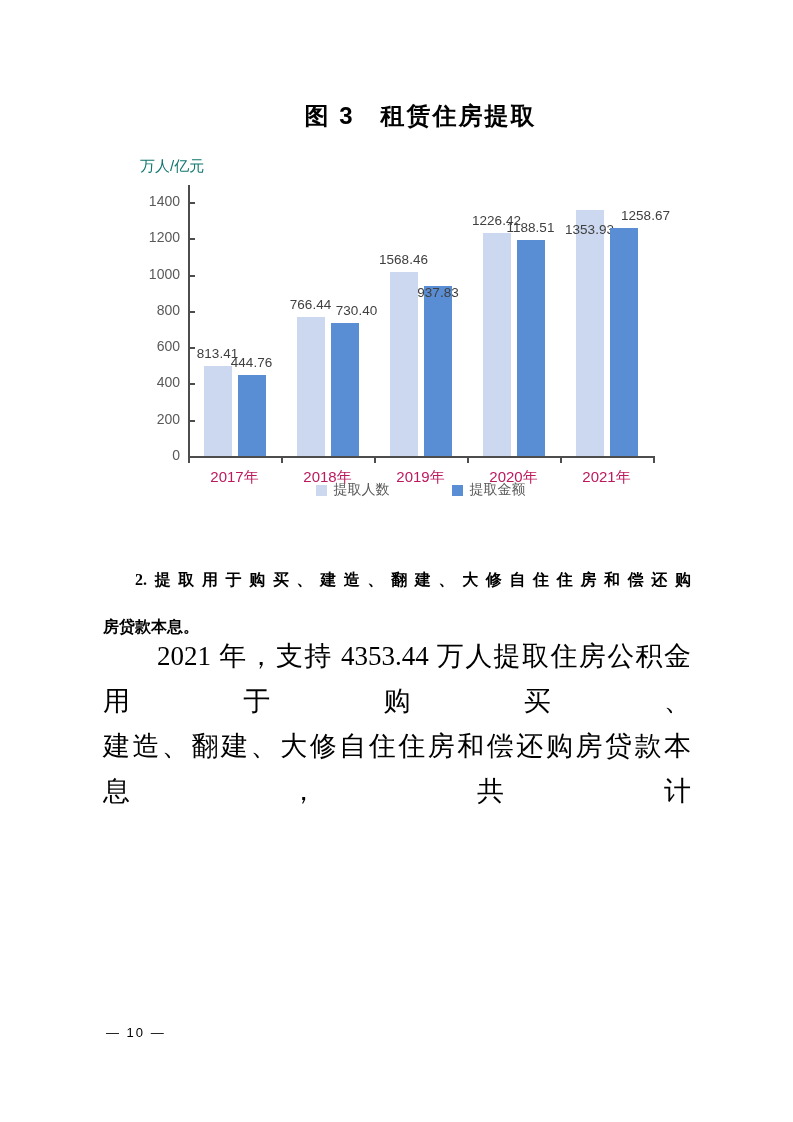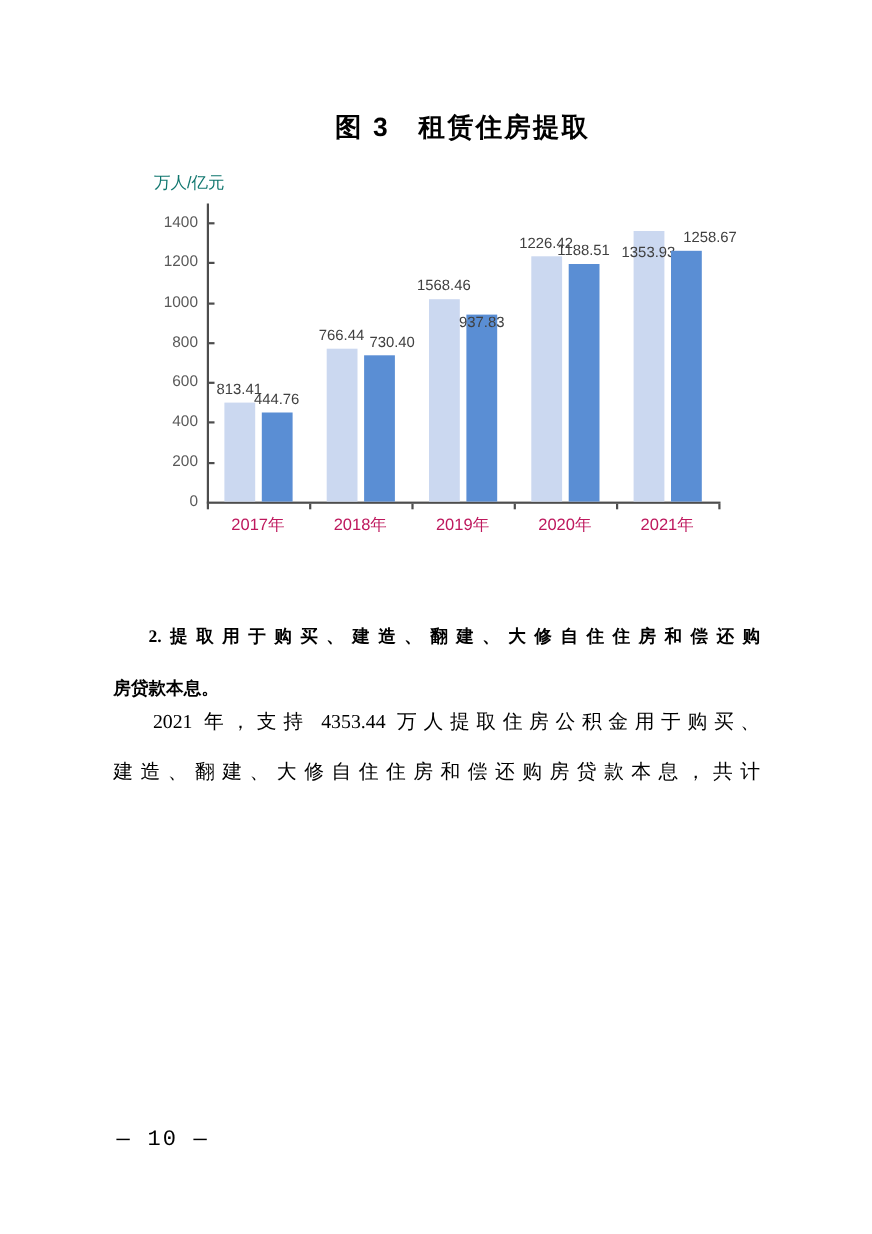--- a/index.html
+++ b/index.html
@@ -20,27 +20,27 @@
   .bar-label{position:absolute;transform:translateX(-50%);font-size:13.5px;color:#404040;white-space:nowrap;}
 
   .legend{position:absolute;left:188px;top:481px;width:465px;display:flex;
           justify-content:center;gap:62px;}
   .legend-item{display:flex;align-items:center;gap:7px;font-size:14px;color:#595959;}
   .legend-swatch{width:11px;height:11px;display:inline-block;}
 
   .section{position:absolute;left:103px;width:588px;color:#000;
            font-family:"Liberation Serif",serif;}
   .heading{top:556px;font-weight:bold;font-size:16px;line-height:47px;}
-  .paragraph{top:634px;font-size:18px;line-height:45px;}
+  .paragraph{top:634px;font-size:27px;line-height:45px;}
   .t-line{text-align:justify;text-align-last:justify;text-justify:inter-character;}
   .t-line.last{text-align-last:left;}
   .t-line.indent{text-indent:2em;}
 
-  .page-number{position:absolute;left:106px;top:1025px;font-family:Liberation Mono, monospace;
-               font-size:20px;color:#000;letter-spacing:2px;}
+  .page-number{position:absolute;left:106px;top:1025px;font-family:Liberation Sans, sans-serif;
+               font-size:13px;color:#000;letter-spacing:2px;}
 </style>
 </head>
 <body>
 
 <div class="page">
 
   <div class="figure-title">图 3　租赁住房提取</div>
 
   <div class="unit-label">万人/亿元</div>
 
@@ -88,20 +88,30 @@
       <div class="bar-label" style="position: absolute; left: 496.5px; top: 213.492px;">1226.42</div>
       <div class="bar" style="position: absolute; left: 516.5px; top: 240.37px; width: 28px; height: 215.63px; background: rgb(90, 142, 212);"></div>
       <div class="bar-label" style="position: absolute; left: 530.5px; top: 220.37px;">1188.51</div>
       <div class="xtick-label" style="position: absolute; left: 606.5px; top: 468px;">2021年</div>
       <div class="bar" style="position: absolute; left: 575.5px; top: 210.358px; width: 28px; height: 245.642px; background: rgb(203, 216, 240);"></div>
       <div class="bar-label" style="position: absolute; left: 589.5px; top: 190.358px; margin-top: 32px;">1353.93</div>
       <div class="bar" style="position: absolute; left: 609.5px; top: 227.641px; width: 28px; height: 228.359px; background: rgb(90, 142, 212);"></div>
       <div class="bar-label" style="position: absolute; left: 623.5px; top: 207.641px; margin-left: 22px;">1258.67</div>
     </div>
 
+  <div class="legend" id="legend">
+      <div class="legend-item">
+        <span class="legend-swatch" style="background: rgb(203, 216, 240);"></span>
+        <span>提取人数</span>
+      </div>
+      <div class="legend-item">
+        <span class="legend-swatch" style="background: rgb(90, 142, 212);"></span>
+        <span>提取金额</span>
+      </div>
+    </div>
 
   <div class="section heading" id="heading">
       <div class="t-line indent">2.提取用于购买、建造、翻建、大修自住住房和偿还购</div>
       <div class="t-line last">房贷款本息。</div>
     </div>
 
   <div class="section paragraph" id="paragraph">
       <div class="t-line indent">2021 年，支持 4353.44 万人提取住房公积金用于购买、</div>
       <div class="t-line">建造、翻建、大修自住住房和偿还购房贷款本息，共计</div>
     </div>

